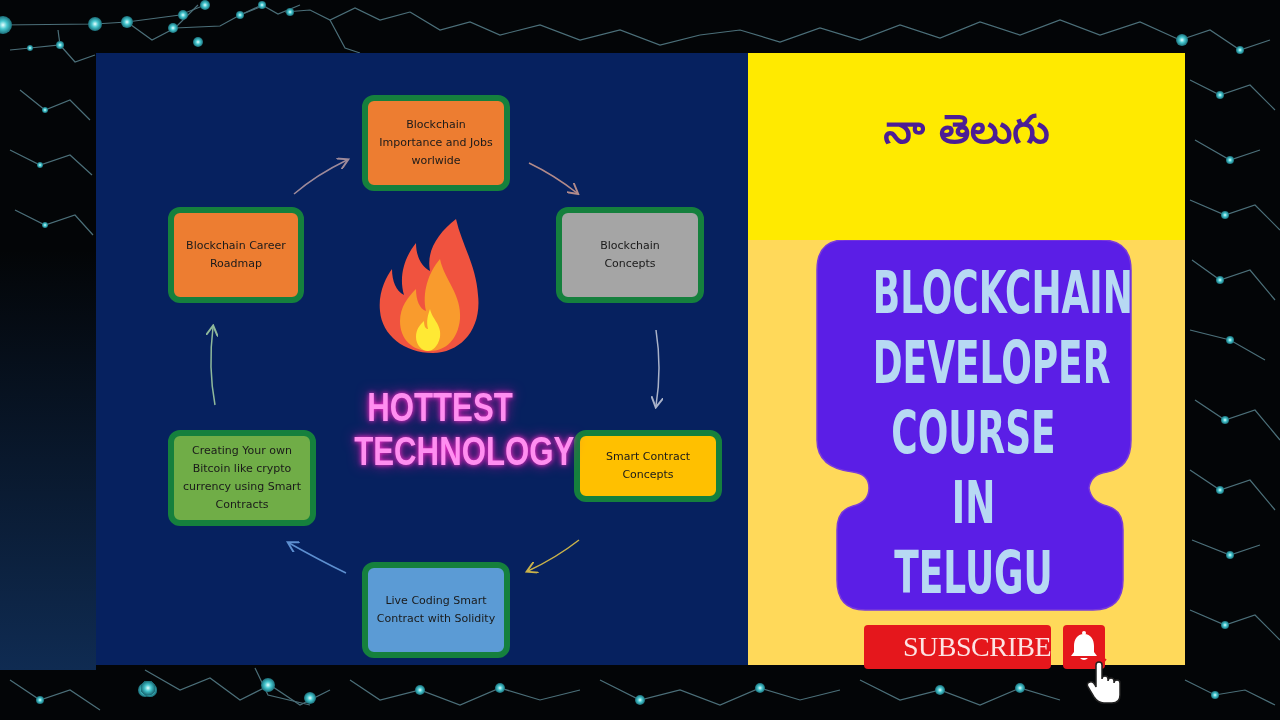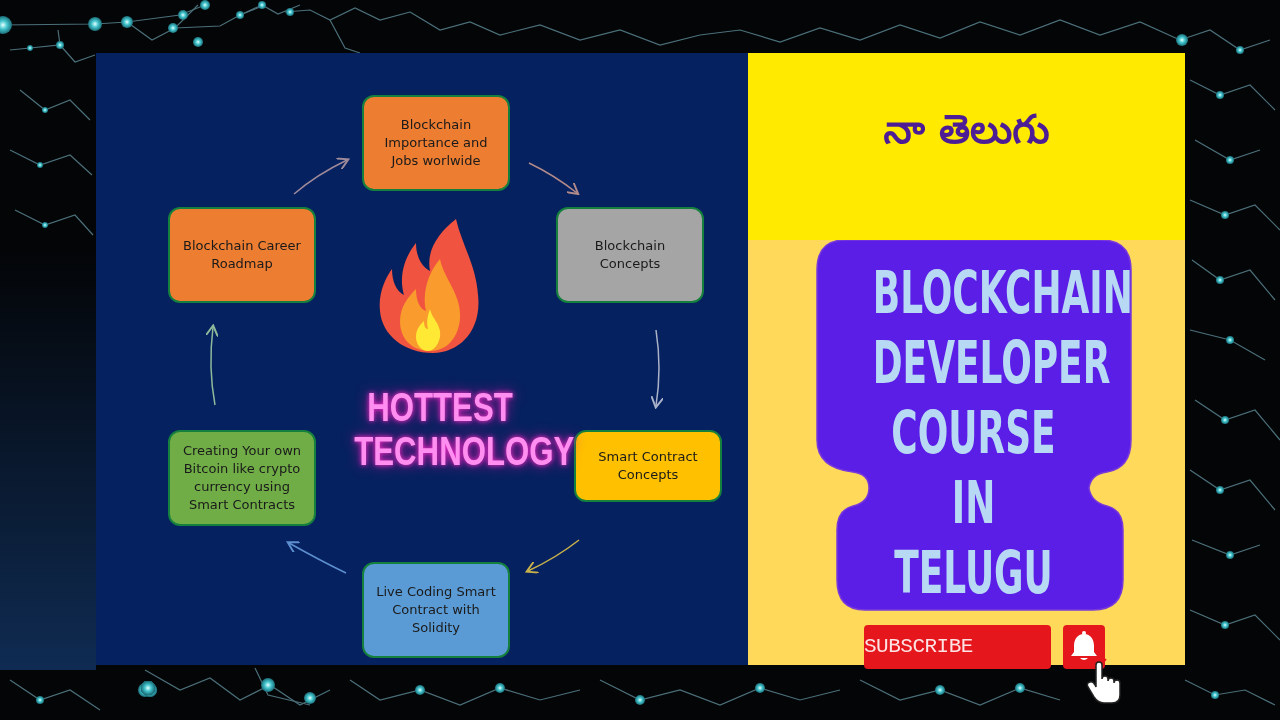--- a/index.html
+++ b/index.html
@@ -20,23 +20,23 @@
   .right-top {
     position:absolute; left:0; top:0; width:437px; height:187px;
     background:#ffea00;
   }
   .telugu {
     position:absolute; left:0; top:48px; width:437px; text-align:center;
     color:#4c1d95; font-family:"DejaVu Sans", sans-serif; font-weight:bold;
     font-size:40px; line-height:56px;
   }
   .box {
-    position:absolute; border:2px solid #15803d; border-radius:12px;
+    position:absolute; border:6px solid #15803d; border-radius:12px;
     display:flex; align-items:center; justify-content:center; text-align:center;
-    font-family:"DejaVu Sans", sans-serif; font-size:13px; line-height:18px; color:#1a1a1a;
+    font-family:"DejaVu Sans", sans-serif; font-size:11px; line-height:18px; color:#1a1a1a;
     box-sizing:border-box; padding:0 8px;
   }
   .arrows { position:absolute; left:96px; top:53px; width:652px; height:612px; }
   .hot {
     position:absolute; left:330px; top:385px; width:220px; text-align:center;
     color:#ff8ef0; font-family:"Liberation Sans Narrow","Liberation Sans", sans-serif;
     font-weight:bold; font-size:40px; line-height:44px; letter-spacing:0px;
     transform:scaleX(0.78); transform-origin:center;
     text-shadow:0 0 6px #ff2fd0, 0 0 14px #c0139a;
   }
@@ -44,21 +44,21 @@
   .purple-shape { position:absolute; left:811px; top:240px; width:325px; height:372px; }
   .course {
     position:absolute; left:811px; top:258px; width:325px; text-align:center;
     color:#b7d9f3; font-family:"DejaVu Sans", sans-serif; font-weight:bold;
     font-size:58px; line-height:70px;
     transform:scaleX(0.62); transform-origin:center top;
   }
   .subscribe {
     position:absolute; left:864px; top:625px; width:187px; height:44px;
     background:#e5171c; border-radius:4px; color:#fde3e3;
-    font-family:Liberation Mono, monospace; font-size:21px; line-height:44px; text-align:left;
+    font-family:Liberation Serif, serif; font-size:28px; line-height:44px; text-align:right;
     letter-spacing:-0.5px;
   }
   .bell-btn {
     position:absolute; left:1063px; top:625px; width:42px; height:44px;
     background:#e5171c; border-radius:4px;
   }
   .hand { position:absolute; left:1084px; top:655px; width:44px; height:50px; }
 </style>
 </head>
 <body>
@@ -257,21 +257,21 @@
 </div>
 <div class="box" style="left:574px; top:430px; width:148px; height:72px; background:#ffc000;">
   <span>Smart Contract Concepts</span>
 </div>
 <div class="box" style="left:362px; top:542px; width:148px; height:96px; background:#5b9bd5;margin-top:20px;">
   <span>Live Coding Smart Contract with Solidity</span>
 </div>
 <div class="box" style="left:168px; top:430px; width:148px; height:96px; background:#70ad47;">
   <span>Creating Your own Bitcoin like crypto currency using Smart Contracts</span>
 </div>
-<div class="box" style="left:168px; top:207px; width:148px; height:96px; background:#ed7d31;">
+<div class="box" style="left:168px; top:207px; width:136px; height:96px; background:#ed7d31;">
   <span>Blockchain Career Roadmap</span>
 </div>
 
 <svg class="fire" viewBox="0 0 110 140">
   <path d="M78,4 C84,30 98,50 100,80 C104,115 82,138 55,138 C26,138 4,120 2,96 C0,78 8,62 14,54 C14,66 18,76 26,80 C20,60 28,40 38,28 C38,42 44,52 52,56 C48,36 60,18 78,4 Z" fill="#f0533f"></path>
   <path d="M62,44 C66,64 84,80 82,104 C80,124 68,136 52,136 C34,136 22,124 22,106 C22,92 30,82 38,74 C38,86 42,94 48,96 C44,78 50,58 62,44 Z" fill="#f99b2d"></path>
   <path d="M52,94 C54,104 64,110 62,122 C60,132 54,136 50,136 C44,136 38,130 38,122 C38,114 42,110 46,106 C46,112 48,114 50,114 C48,106 50,100 52,94 Z" fill="#ffe934"></path>
 </svg>
 
 <div class="hot">

